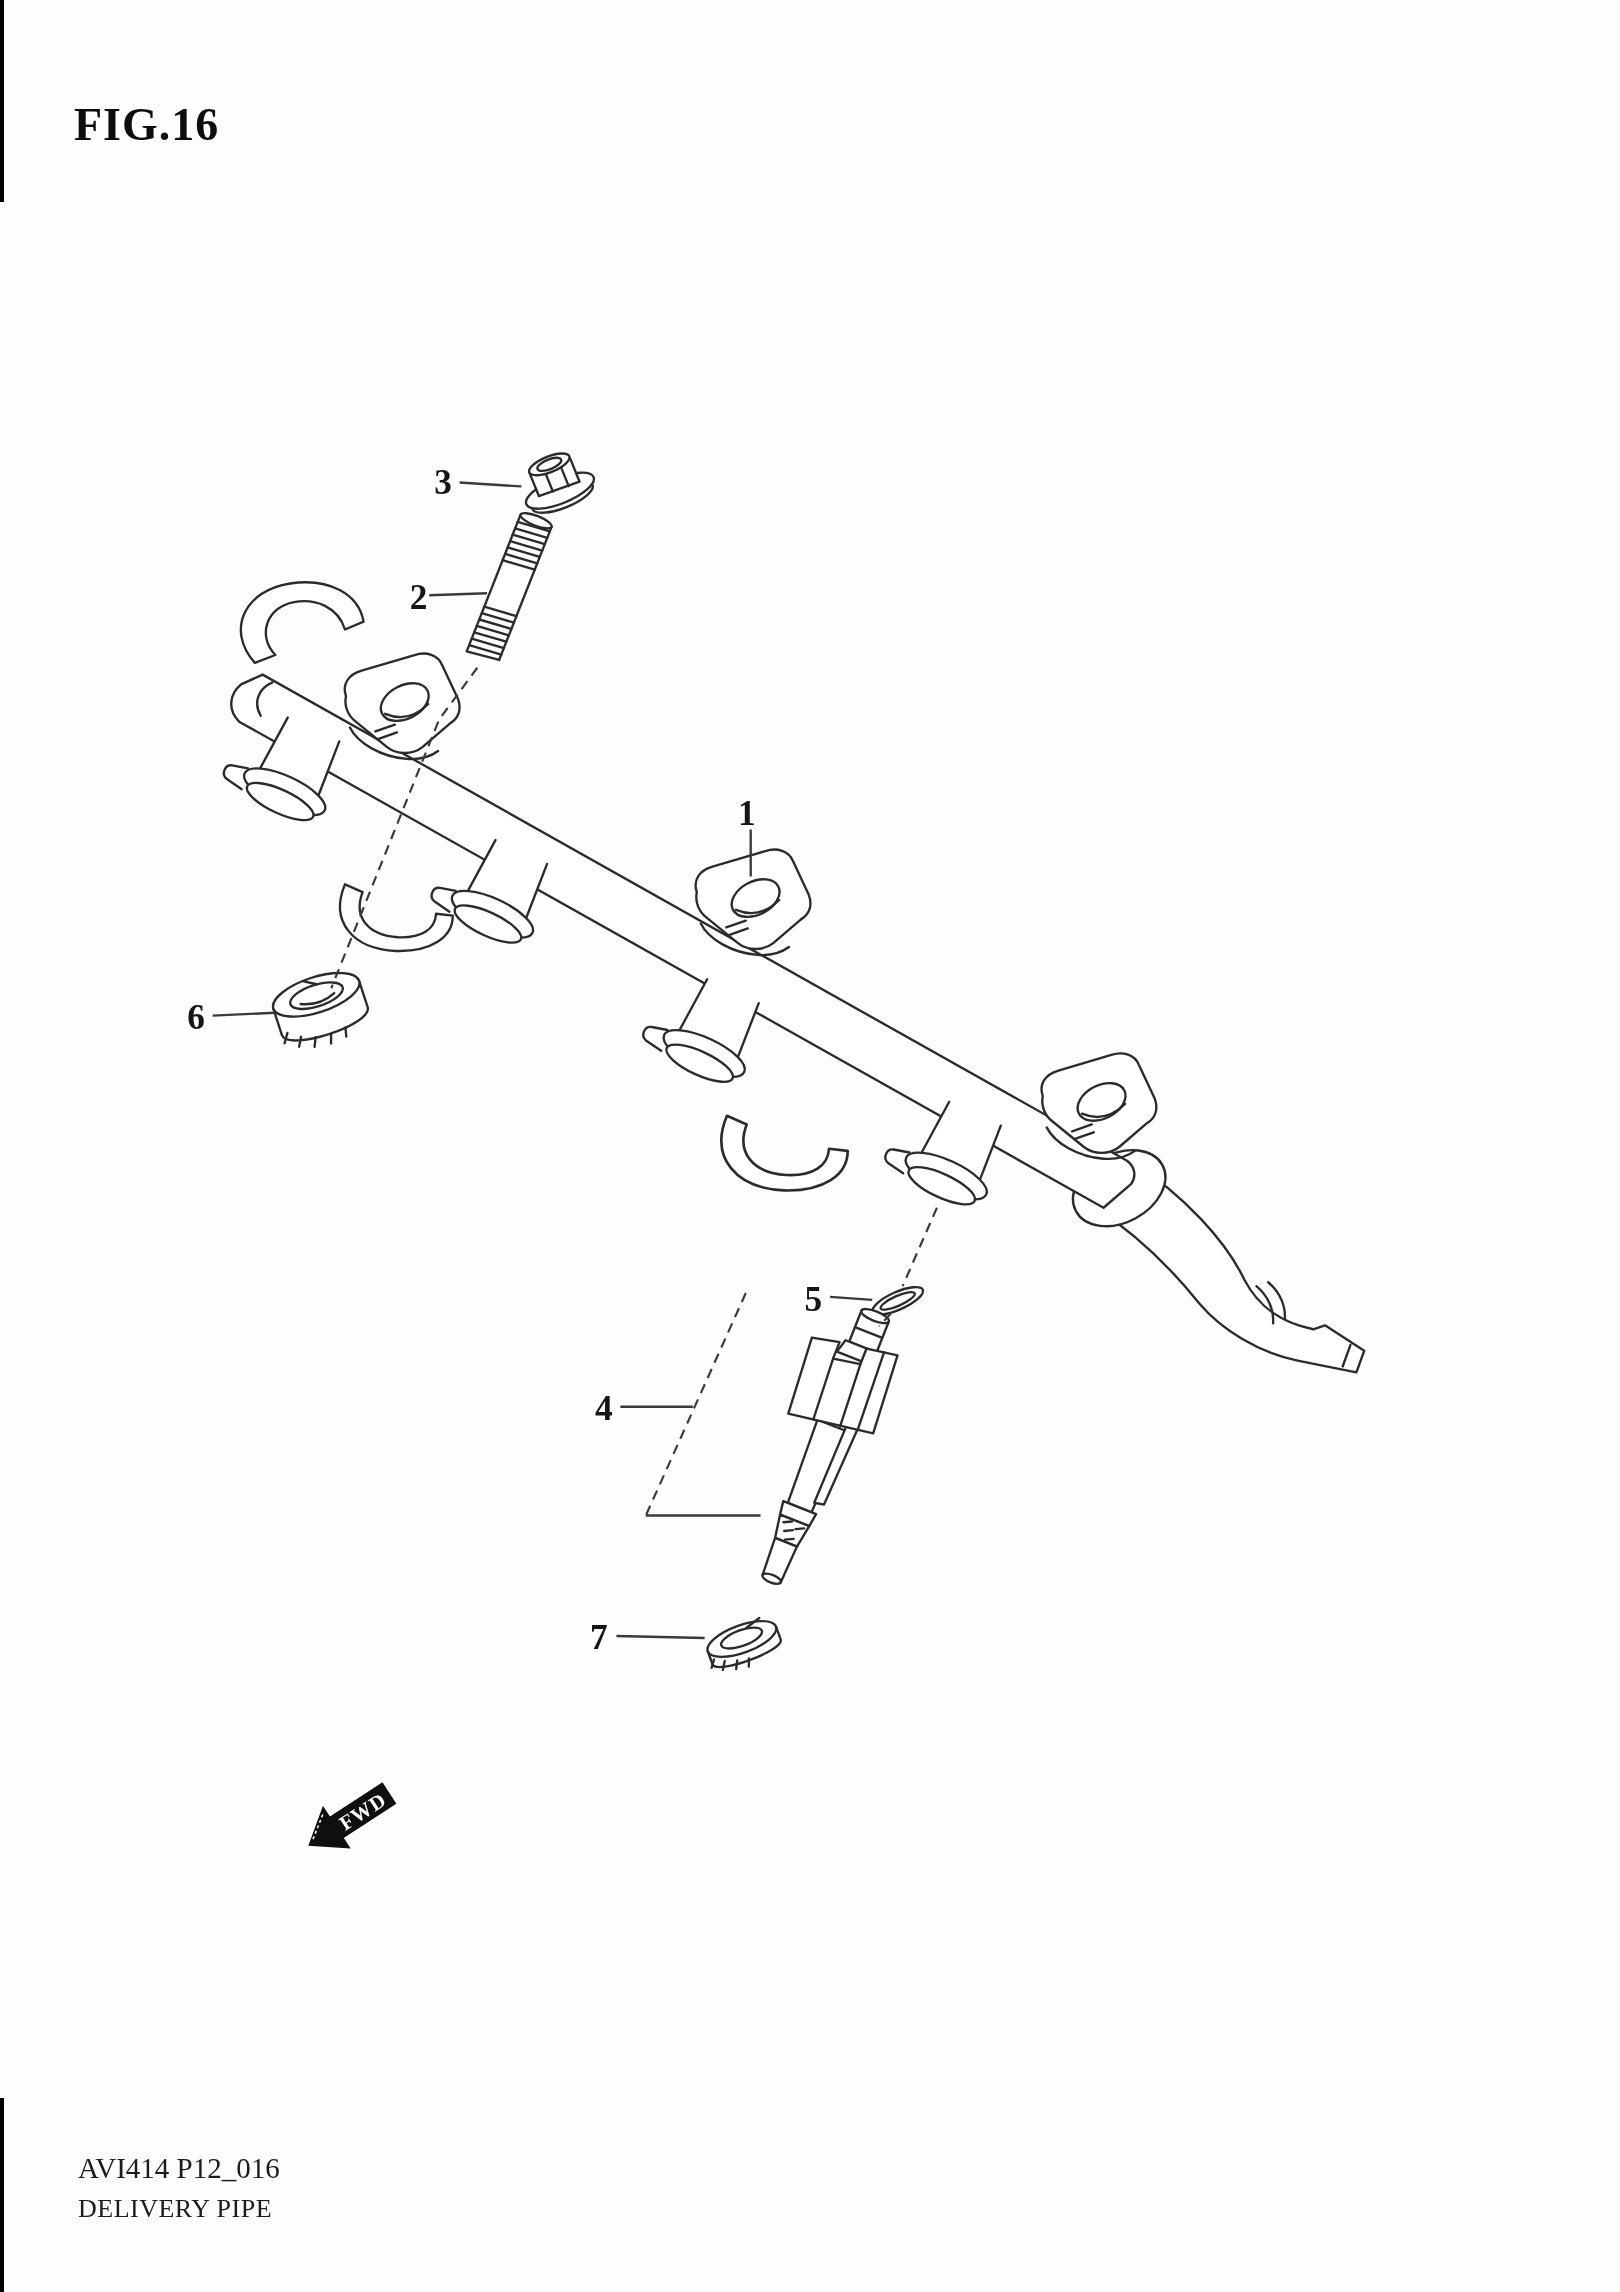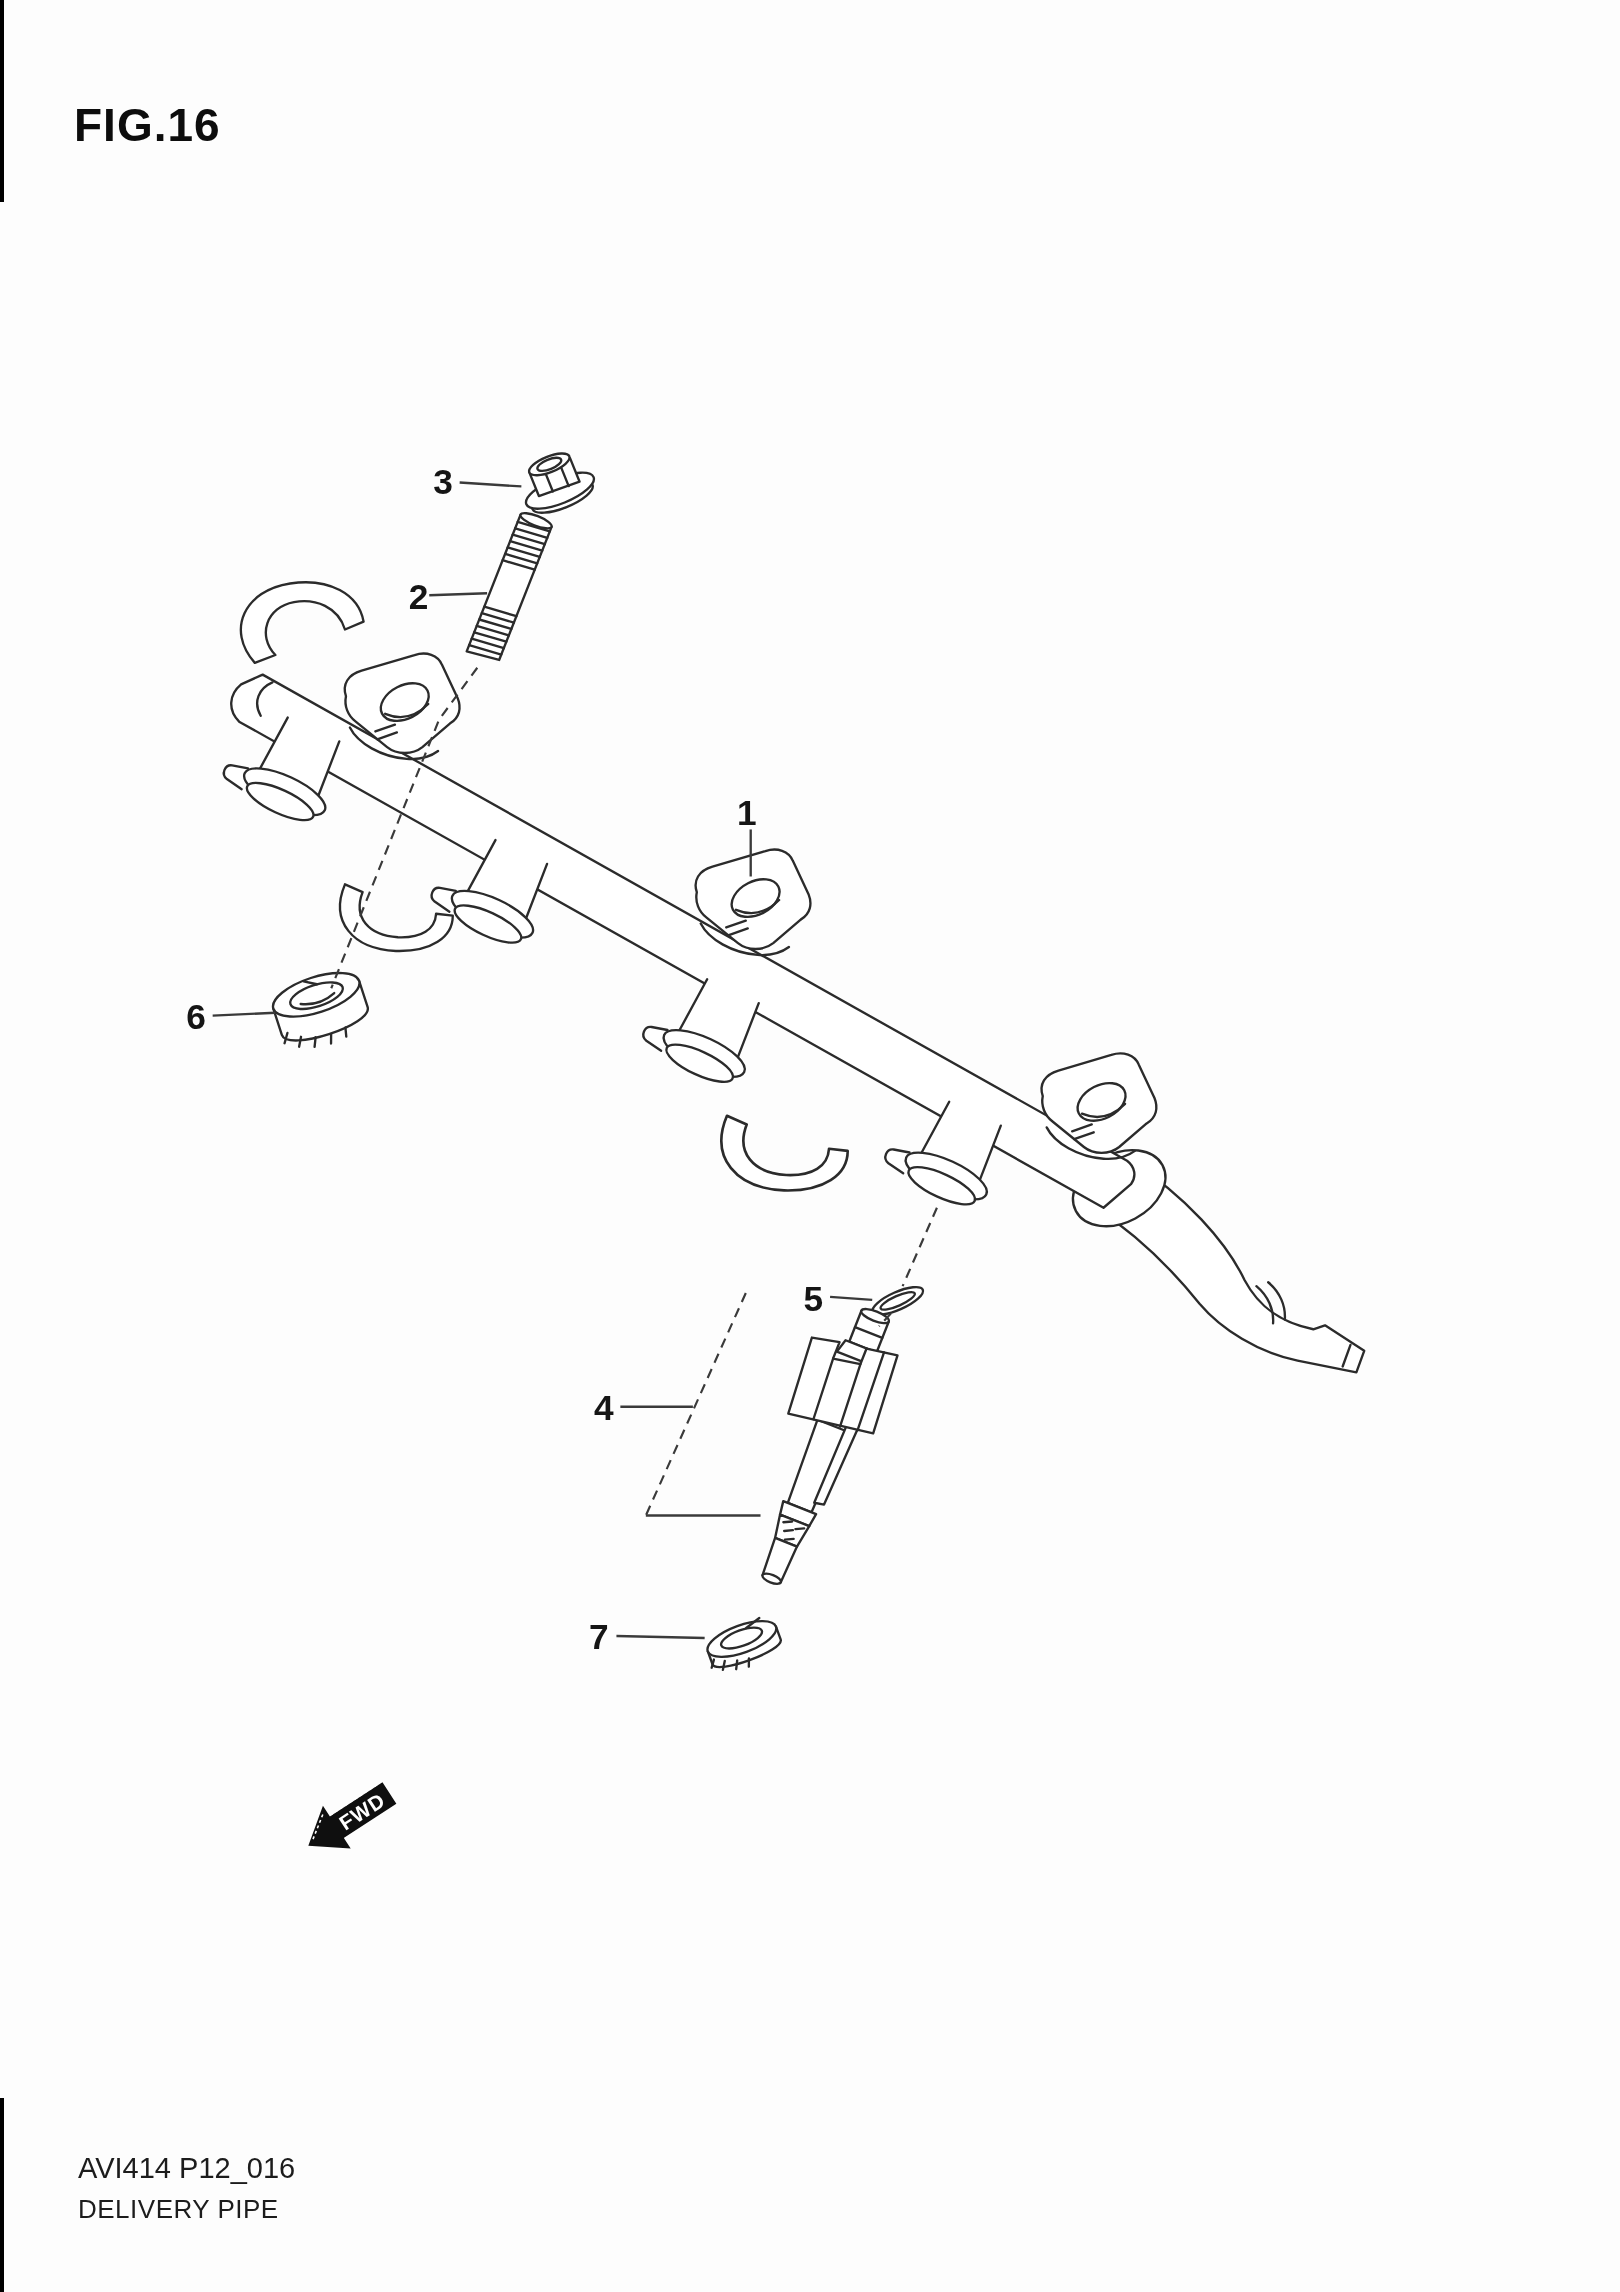--- a/index.html
+++ b/index.html
@@ -1,20 +1,20 @@
 <!DOCTYPE html>
 <html><head>
 <meta charset="utf-8">
 <style>
   html,body{margin:0;padding:0;background:#ffffff;}
   .sheet{
     position:relative;
     width:1620px;height:2293px;
     background:#fdfdfd;
-    font-family:Liberation Sans, sans-serif;
+    font-family:Liberation Serif, serif;
     overflow:hidden;
   }
   .edge{position:absolute;left:0;width:3.9px;background:#000;}
   .edge.top{top:0;height:202px;}
   .edge.bottom{top:2098px;height:195px;}
   .fig-title{
     position:absolute;left:74px;top:98px;
     font-size:46px;font-weight:bold;color:#0d0d0d;
     letter-spacing:1px;white-space:nowrap;
   }

